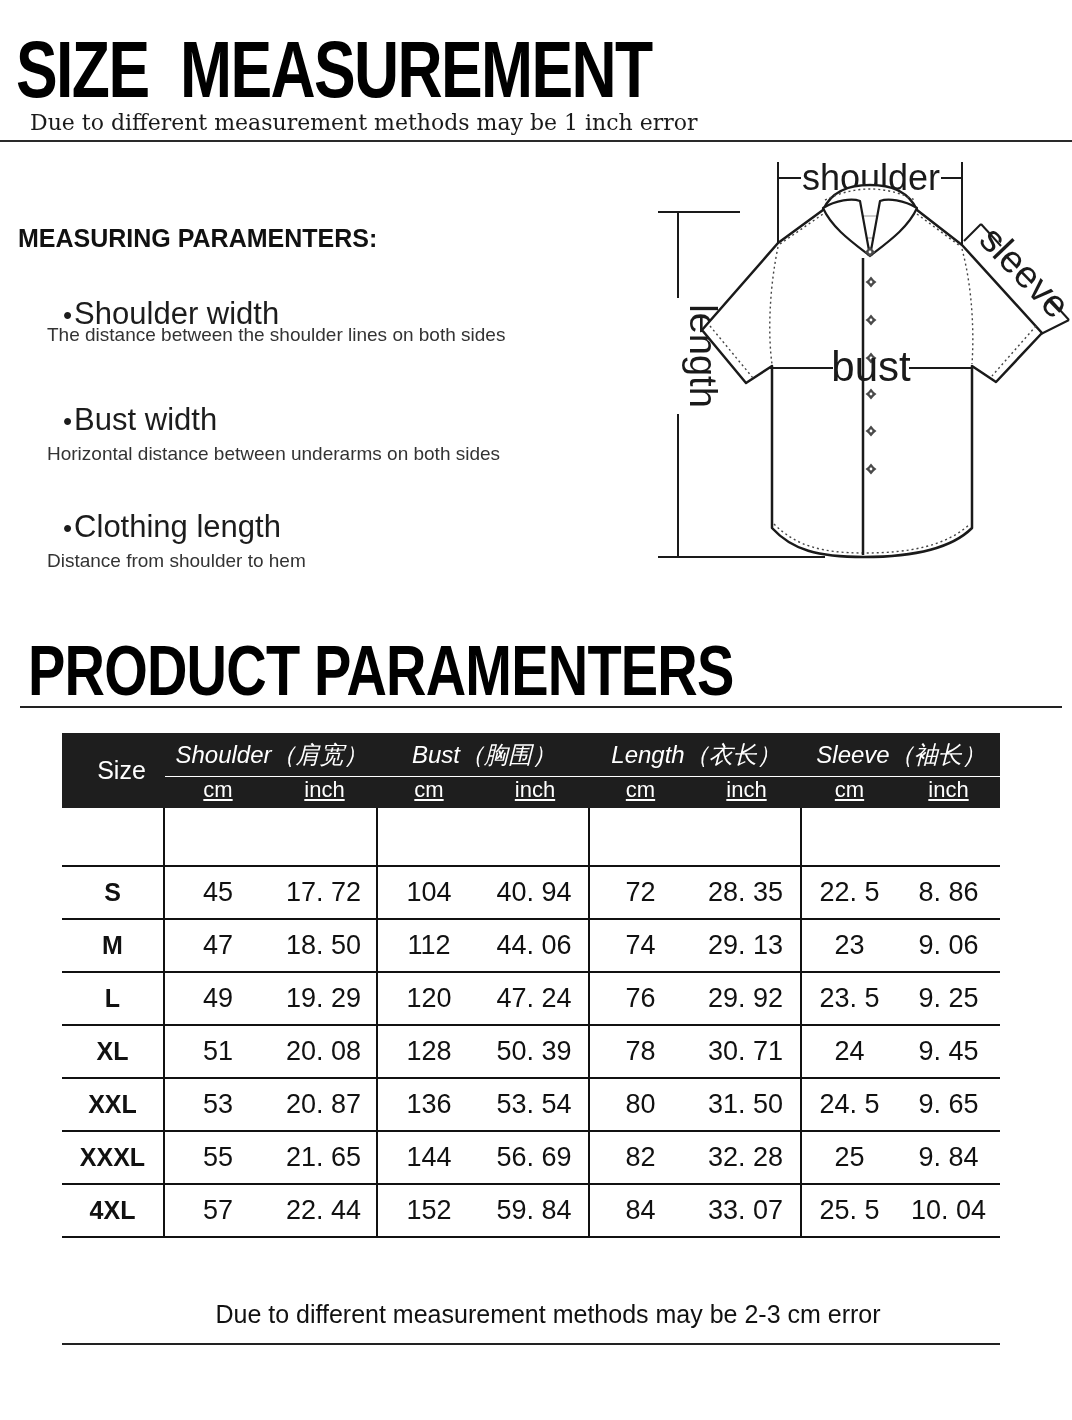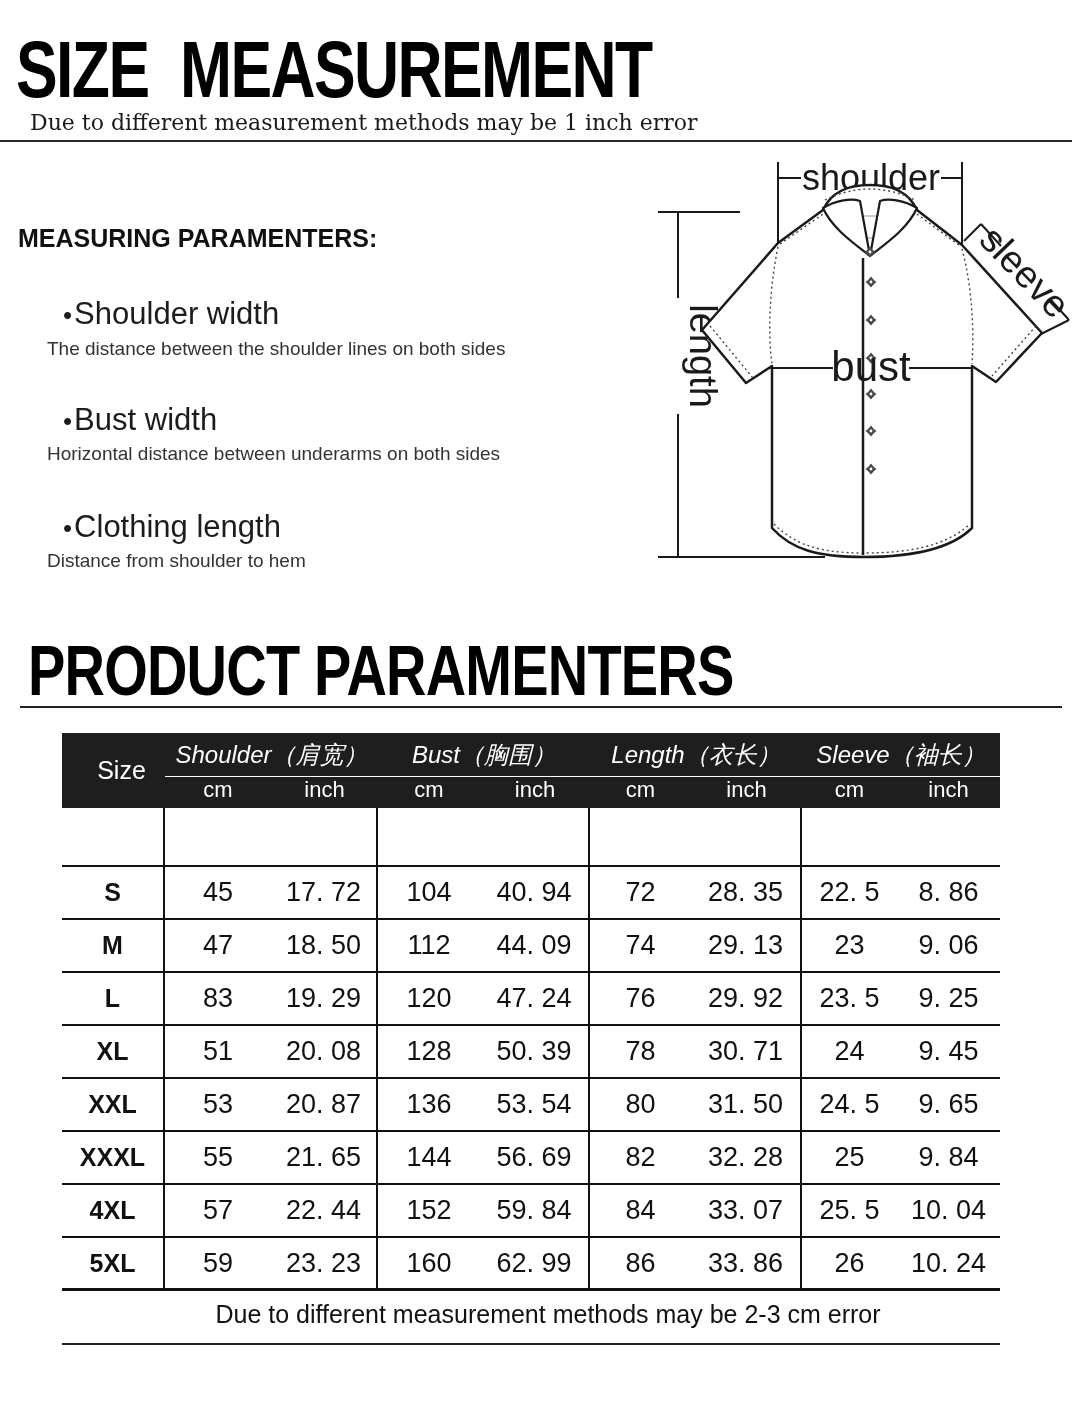--- a/index.html
+++ b/index.html
@@ -30,21 +30,21 @@
 
   .size-table{position:absolute;left:62px;top:733px;width:938px;}
   .tbl-header{position:relative;display:grid;
       grid-template-columns:103px 106px 107px 102px 110px 101px 111px 95px 103px;
       grid-template-rows:44px 31px;background:#1e1e1e;color:#fff;height:75px;}
   .hdr-size{grid-row:1/3;grid-column:1;display:flex;align-items:center;justify-content:center;
             font-size:25px;padding-left:16px;}
   .hdr-group{grid-row:1;display:flex;align-items:center;justify-content:center;
              font-size:24px;white-space:nowrap;font-style:italic;}
   .hg1{grid-column:2/4}.hg2{grid-column:4/6}.hg3{grid-column:6/8}.hg4{grid-column:8/10}
-  .hdr-unit{grid-row:2;display:flex;align-items:flex-start;justify-content:center;font-size:22px;}
+  .hdr-unit{grid-row:2;display:flex;align-items:flex-start;justify-content:center;font-size:22px;text-decoration:underline;}
   .hdr-line{position:absolute;left:103px;right:0;top:43px;height:1px;background:#fff;}
 
   .tbl-row{display:grid;
       grid-template-columns:103px 106px 107px 102px 110px 101px 111px 95px 103px;
       height:53px;box-sizing:border-box;border-bottom:2px solid #111;}
   .tbl-row.spacer{height:59px;}
   .tbl-row.last{border-bottom-width:3px;}
   .cell{display:flex;align-items:center;justify-content:center;font-size:27px;color:#111;}
   .cell.div{border-right:2px solid #111;}
   .size-lab{font-weight:bold;font-size:25px;}
@@ -62,21 +62,21 @@
 
   <div class="main-title">SIZE  MEASUREMENT</div>
   <div class="subtitle">Due to different measurement methods may be 1 inch error</div>
   <div class="rule-top"></div>
 
   <div class="instr-heading">MEASURING PARAMENTERS:</div>
 
   <div class="instr-item" style="top:296px">
     <span class="bullet">•</span><span>Shoulder width</span>
   </div>
-  <div class="instr-desc" style="top:338px">The distance between the shoulder lines on both sides</div>
+  <div class="instr-desc" style="top:324px">The distance between the shoulder lines on both sides</div>
 
   <div class="instr-item" style="top:402px">
     <span class="bullet">•</span><span>Bust width</span>
   </div>
   <div class="instr-desc" style="top:443px">Horizontal distance between underarms on both sides</div>
 
   <div class="instr-item" style="top:509px">
     <span class="bullet">•</span><span>Clothing length</span>
   </div>
   <div class="instr-desc" style="top:550px">Distance from shoulder to hem</div>
@@ -197,30 +197,30 @@
       <div class="cell div">28. 35</div>
       <div class="cell">22. 5</div>
       <div class="cell">8. 86</div>
     </div>
 
     <div class="tbl-row">
       <div class="cell div size-lab">M</div>
       <div class="cell">47</div>
       <div class="cell div">18. 50</div>
       <div class="cell">112</div>
-      <div class="cell div">44. 09</div>
+      <div class="cell div">44. 06</div>
       <div class="cell">74</div>
       <div class="cell div">29. 13</div>
       <div class="cell">23</div>
       <div class="cell">9. 06</div>
     </div>
 
     <div class="tbl-row">
       <div class="cell div size-lab">L</div>
-      <div class="cell">83</div>
+      <div class="cell">49</div>
       <div class="cell div">19. 29</div>
       <div class="cell">120</div>
       <div class="cell div">47. 24</div>
       <div class="cell">76</div>
       <div class="cell div">29. 92</div>
       <div class="cell">23. 5</div>
       <div class="cell">9. 25</div>
     </div>
 
     <div class="tbl-row">
@@ -264,29 +264,18 @@
       <div class="cell">57</div>
       <div class="cell div">22. 44</div>
       <div class="cell">152</div>
       <div class="cell div">59. 84</div>
       <div class="cell">84</div>
       <div class="cell div">33. 07</div>
       <div class="cell">25. 5</div>
       <div class="cell">10. 04</div>
     </div>
 
-    <div class="tbl-row last">
-      <div class="cell div size-lab">5XL</div>
-      <div class="cell">59</div>
-      <div class="cell div">23. 23</div>
-      <div class="cell">160</div>
-      <div class="cell div">62. 99</div>
-      <div class="cell">86</div>
-      <div class="cell div">33. 86</div>
-      <div class="cell">26</div>
-      <div class="cell">10. 24</div>
-    </div>
   </div>
 
   <div class="tbl-note">Due to different measurement methods may be 2-3 cm error</div>
   <div class="rule-bottom"></div>
 
 </div>
 
 </body></html>

